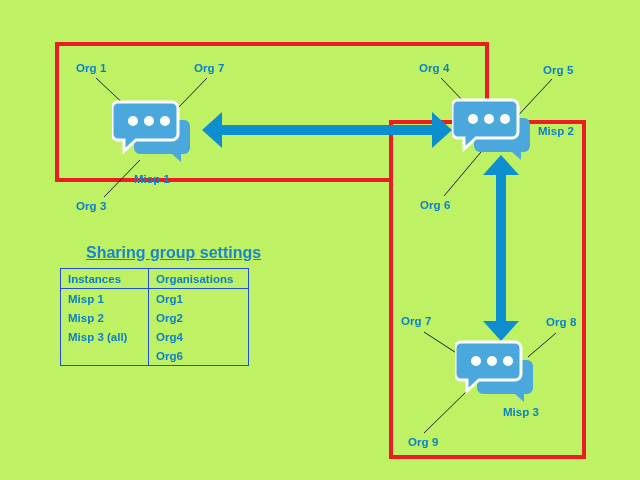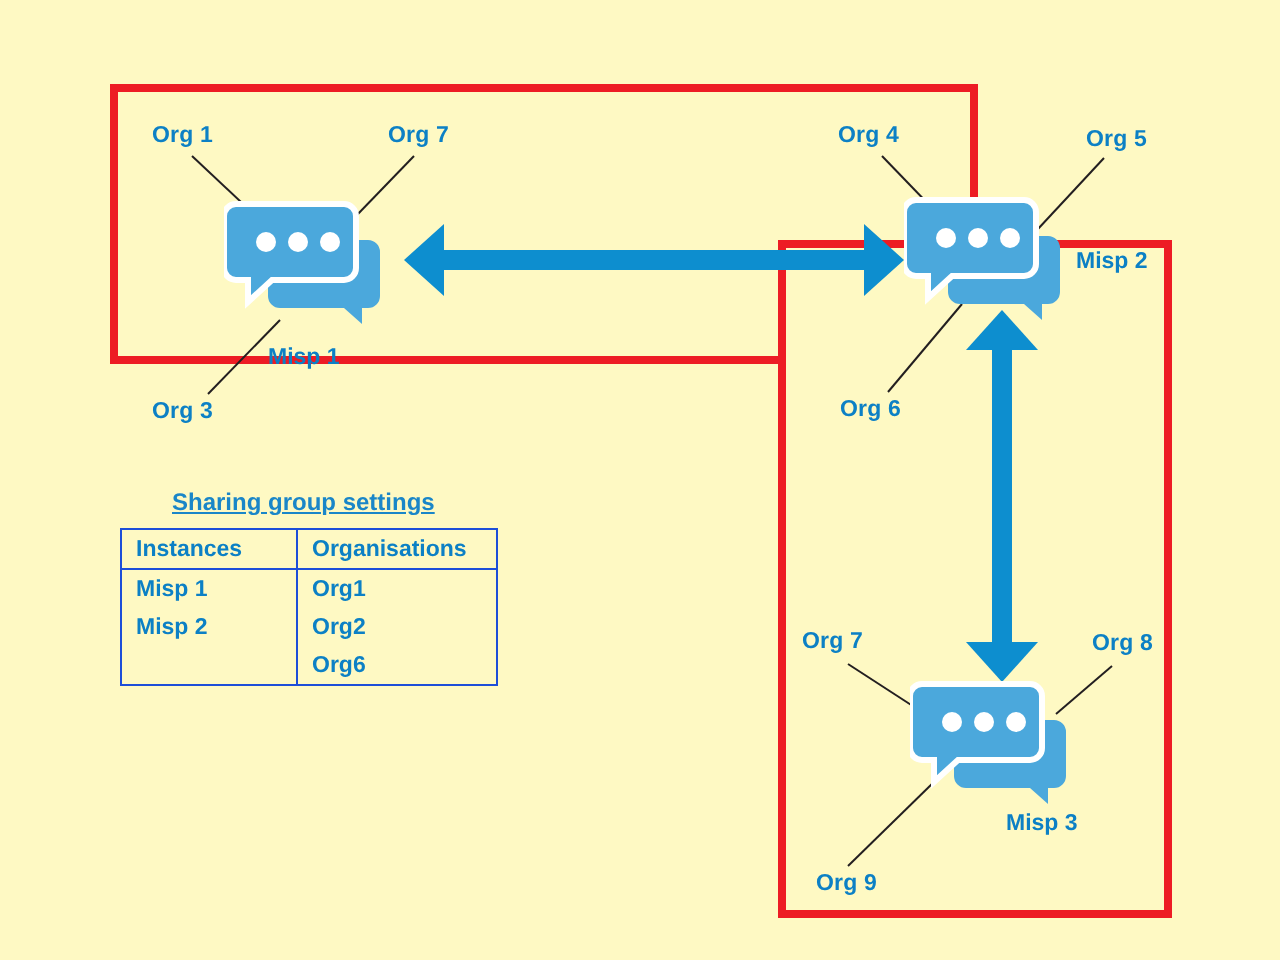--- a/index.html
+++ b/index.html
@@ -1,18 +1,18 @@
 <!DOCTYPE html>
 <html><head>
 <meta charset="utf-8">
 <style>
   html,body{margin:0;padding:0;background:#ffffff;}
   body{width:640px;height:480px;overflow:hidden;
        font-family:"Liberation Sans","DejaVu Sans",sans-serif;}
-  #canvas{position:relative;width:640px;height:480px;background:#fef9c3;}
+  #canvas{position:relative;width:640px;height:480px;background:#bef264;}
 
   
   #boxes{position:absolute;left:0;top:0;width:640px;height:480px;}
 
   
   #arrows{position:absolute;left:0;top:0;width:640px;height:480px;}
 
   
   #leaders{position:absolute;left:0;top:0;width:640px;height:480px;}
 
@@ -21,21 +21,21 @@
   .node svg{display:block;}
 
   
   .lbl{position:absolute;color:#0c80c5;font-weight:bold;font-size:11.5px;
        line-height:13px;white-space:nowrap;letter-spacing:.1px;}
   .inst-lbl{position:absolute;color:#0c80c5;font-weight:bold;font-size:11.5px;
        white-space:nowrap;}
 
   
   #sg{position:absolute;left:60px;top:244px;}
-  #sg-title{color:#1a86c8;font-weight:bold;font-size:12px;
+  #sg-title{color:#1a86c8;font-weight:bold;font-size:16px;
        text-decoration:underline;margin-left:26px;margin-bottom:6px;
        white-space:nowrap;}
   table{border-collapse:collapse;table-layout:fixed;}
   table td,table th{border:1px solid #1d4ed8;padding:1px 7px;
        color:#0c80c5;font-weight:bold;font-size:11.5px;text-align:left;
        height:17px;white-space:nowrap;}
   th{font-size:11.5px;}
   col.c1{width:88px;}
   col.c2{width:100px;}
   td.noborder-v{border-top:none;border-bottom:none;}
@@ -144,20 +144,24 @@
       <tbody>
         <tr>
           <td class="noborder-v">Misp 1</td>
           <td class="noborder-v">Org1</td>
         </tr>
         <tr>
           <td class="noborder-v">Misp 2</td>
           <td class="noborder-v">Org2</td>
         </tr>
         <tr>
+          <td class="noborder-v">Misp 3 (all)</td>
+          <td class="noborder-v">Org4</td>
+        </tr>
+        <tr>
           <td class="blank"></td>
           <td class="blank">Org6</td>
         </tr>
       </tbody>
     </table>
   </div>
 
 </div>
 
 </body></html>

